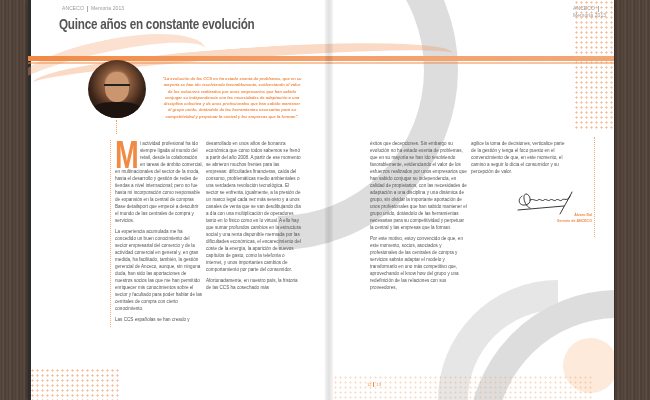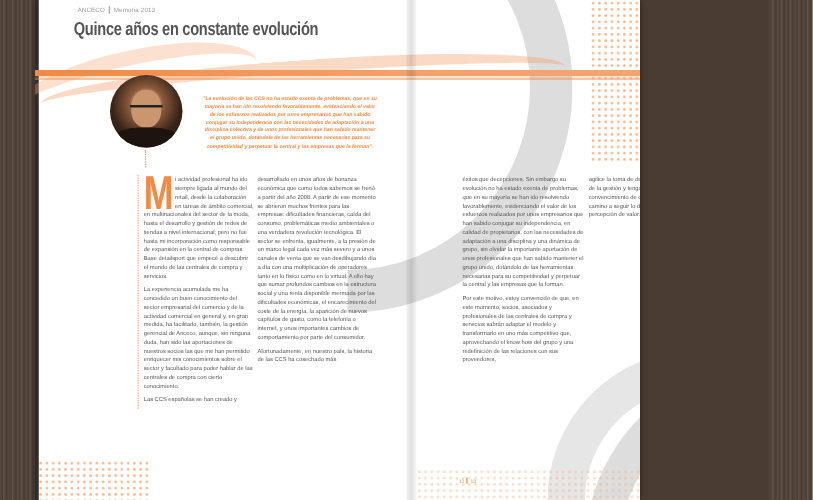--- a/index.html
+++ b/index.html
@@ -2,21 +2,21 @@
 <html><head>
 <meta charset="utf-8">
 <style>
   html, body { margin:0; padding:0; }
   body { width:650px; height:400px; overflow:hidden; position:relative;
          background:#4a3c33; font-family:"Liberation Sans", sans-serif; }
   .wood { position:absolute; top:0; bottom:0; background:
           repeating-linear-gradient(90deg,#5a4a3f 0px,#4b3d33 2px,#63524a 3px,#4a3b31 5px,#574840 7px);}
   .wood.left { left:0; width:28px; }
   .wood.right { right:0; width:35px; }
-  .spread { position:absolute; left:28px; top:0; width:484px; height:400px; background:#fff; overflow:hidden; box-shadow:0 0 4px rgba(0,0,0,.5);}
+  .spread { position:absolute; left:28px; top:0; width:586px; height:400px; background:#fff; overflow:hidden; box-shadow:0 0 4px rgba(0,0,0,.5);}
   .page-edge-l { position:absolute; left:0; top:0; width:3px; height:400px; background:#2d2d2d; }
   .gutter { position:absolute; left:297px; top:0; width:8px; height:400px;
             background:linear-gradient(90deg, rgba(0,0,0,0.05), rgba(0,0,0,0.12) 50%, rgba(0,0,0,0.04)); }
   
   .arc-grey { position:absolute; left:70px; top:-110px; width:360px; height:360px; border-radius:50%;
               border:34px solid #d9d9d9; box-sizing:border-box; clip-path: inset(0 0 0 50%); opacity:.9;}
   .arc-grey2 { position:absolute; left:440px; top:290px; width:300px; height:300px; border-radius:50%;
                border:28px solid #dddddd; box-sizing:border-box; }
   .arc-grey3 { position:absolute; left:410px; top:280px; width:240px; height:240px; border-radius:50%;
                border:30px solid #e6e6e6; box-sizing:border-box; clip-path: inset(0 50% 0 0);}

